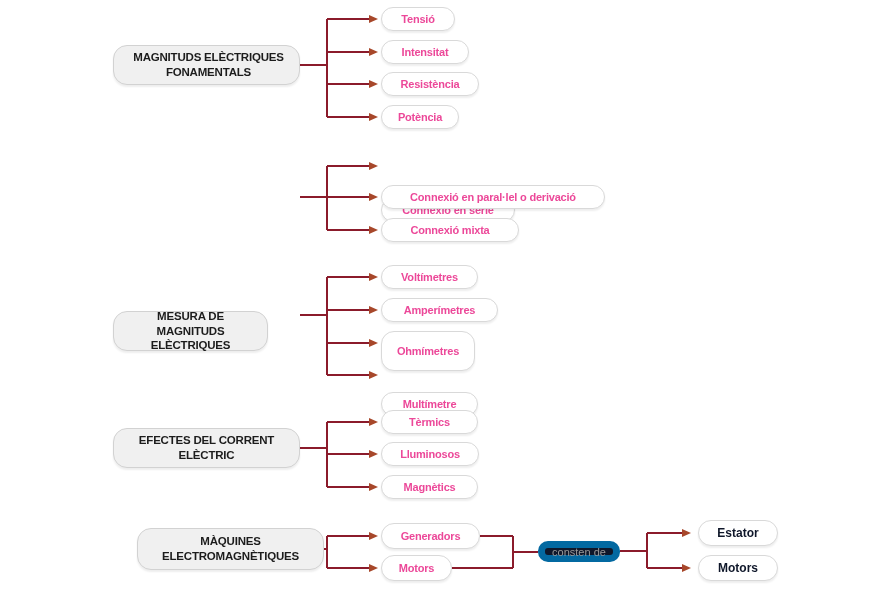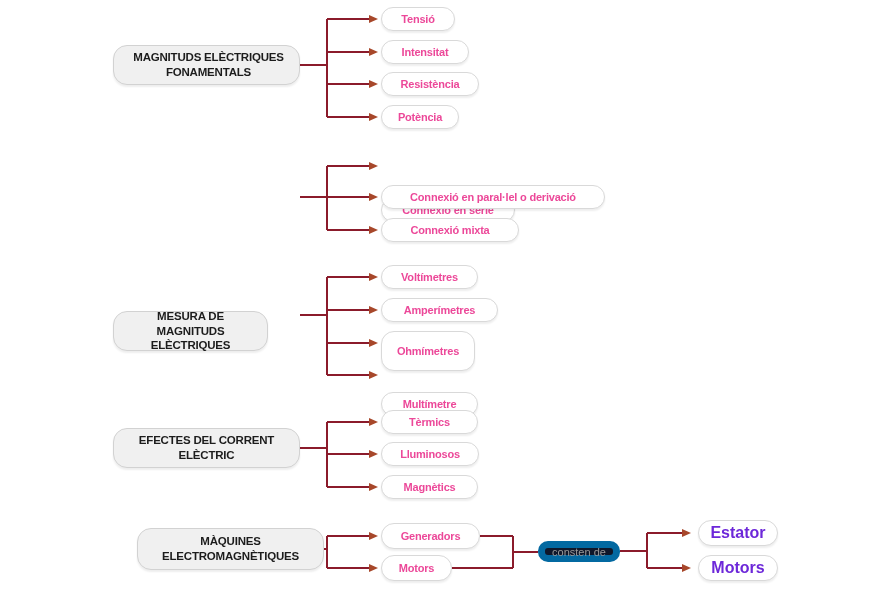--- a/index.html
+++ b/index.html
@@ -34,22 +34,22 @@
   }
   .subnode{
     font-weight:bold;
     font-size:11px;
     letter-spacing:-0.2px;
     color:#ec4899;
     white-space:nowrap;
   }
   .component{
     font-weight:bold;
-    font-size:16px;
-    color:#6d28d9;
+    font-size:12px;
+    color:#0f172a;
     white-space:nowrap;
   }
   .relation{
     position:absolute;
     display:flex;align-items:center;justify-content:center;
     box-sizing:border-box;
     background:#0f172a;
     border:7px solid #0369a1;
     border-radius:10px;
     font-size:11px;

